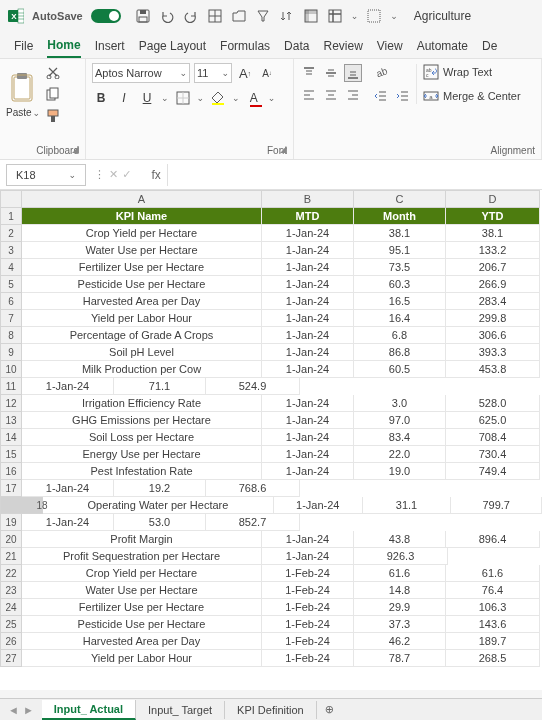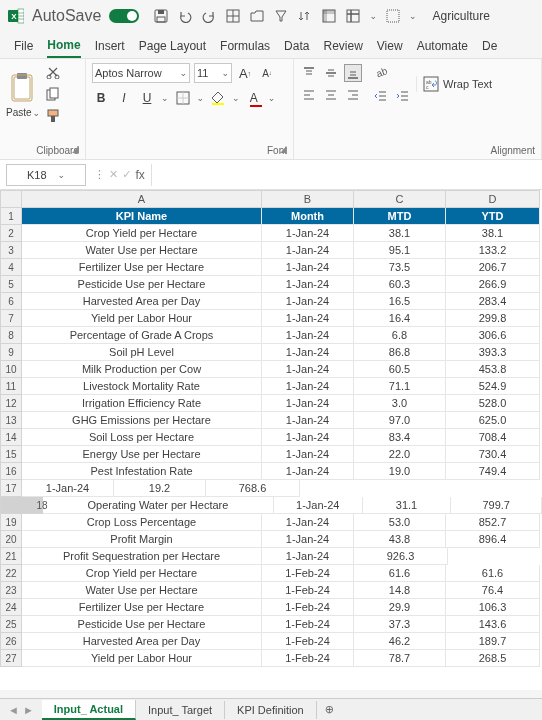--- a/index.html
+++ b/index.html
@@ -20,21 +20,21 @@
     align-items: center;
     padding: 4px 8px;
     background: #f5f5f5;
     gap: 6px;
     height: 32px;
   }
   .app-icon {
     width: 16px; height: 16px;
     display: inline-flex; align-items: center; justify-content: center;
   }
-  .autosave-lbl { font-size: 16px; color: #595959; margin-left: 2px; }
+  .autosave-lbl { font-size: 11px; color: #595959; margin-left: 2px; font-weight: bold; }
   .toggle {
     width: 30px; height: 14px; background: #107c41; border-radius: 7px;
     position: relative; margin-left: 2px;
   }
   .toggle::after {
     content: ""; position: absolute; width: 10px; height: 10px; background: #fff;
     border-radius: 50%; right: 2px; top: 2px;
   }
   .qat { display: flex; gap: 8px; margin-left: 8px; align-items: center; }
   .qat .qicon { width: 16px; height: 16px; display: inline-flex; align-items: center; justify-content: center; }
@@ -102,25 +102,25 @@
 
   .wrap-row { display: flex; align-items: center; gap: 4px; font-size: 11px; }
 
   
   .namebar {
     display: flex; align-items: center; height: 30px; background: #fff;
     border-bottom: 1px solid #e0e0e0;
   }
   .namebox {
     width: 80px; height: 22px; border: 1px solid #c8c8c8; margin-left: 6px;
-    display: flex; align-items: center; padding: 0 20px; justify-content: space-between;
+    display: flex; align-items: center; padding: 0 9px; justify-content: space-between;
     font-size: 11px; background: #fff;
   }
   .nbbtns { display: flex; gap: 4px; margin-left: 8px; align-items: center; color: #888; }
-  .fx { font-size: 12px; margin-left: 0; color: #666; }
+  .fx { font-size: 12px; margin-left: 16px; color: #666; }
   .formulabar { flex: 1; height: 22px; border-left: 1px solid #e0e0e0; margin-left: 6px; padding: 0 4px; display: flex; align-items: center; }
 
   
   .sheet {
     position: relative;
     background: #fff;
     height: 500px;
     overflow: hidden;
   }
   .colhdr-row { display: flex; height: 18px; }
@@ -140,21 +140,21 @@
     width: 22px; border: 1px solid #d4d4d4; border-top: none; background: #f0f0f0;
     display: flex; align-items: center; justify-content: center; font-size: 10px; color: #555;
   }
   .rowhdr.sel { background: #d2d2d2; padding-left: 41px; }
   .cell {
     border-right: 1px solid #e6e6e6; border-bottom: 1px solid #e6e6e6;
     display: flex; align-items: center; padding: 0 4px; font-size: 11px; overflow: hidden;
     white-space: nowrap; color: #404040;
   }
   .row.header .cell {
-    background: #0369a1; color: #fff; font-weight: 600; justify-content: center; text-align: right;
+    background: #4d7c0f; color: #fff; font-weight: 600; justify-content: center; text-align: right;
   }
   .cell.center { justify-content: center; }
 
   
   .sheettabs {
     position: absolute; bottom: 0; left: 0; right: 0;
     height: 22px; background: #f0f0f0; border-top: 1px solid #ccc;
     display: flex; align-items: center; font-size: 11px;
   }
   .navset { display: flex; gap: 4px; padding: 0 8px; color: #999; }
@@ -426,20 +426,28 @@
       <div style="border-left:1px solid #e6e6e6;padding-left:6px;display:flex;flex-direction:column;gap:8px">
         <div class="wrap-row">
           <svg width="16" height="16">
               <rect x="1" y="1" width="14" height="14" fill="none" stroke="#5b5b5b"></rect>
               <text x="3" y="8" font-size="5" fill="#5b5b5b">ab</text>
               <text x="3" y="13" font-size="5" fill="#5b5b5b">c</text>
               <path d="M12 5 C14 5 14 9 12 9 L10 9 M11 7 L9 9 L11 11" fill="none" stroke="#4472c4" stroke-width="0.9"></path>
             </svg>
           <span>Wrap Text</span>
         </div>
+        <div class="wrap-row">
+          <svg width="16" height="16">
+              <rect x="1" y="4" width="14" height="8" fill="none" stroke="#5b5b5b"></rect>
+              <path d="M4 8 L1 8 M3 6 L1 8 L3 10 M12 8 L15 8 M13 6 L15 8 L13 10" stroke="#4472c4" fill="none" stroke-width="0.9"></path>
+              <text x="8" y="11" font-size="6" fill="#5b5b5b" text-anchor="middle">a</text>
+            </svg>
+          <span>Merge &amp; Center</span>
+        </div>
       </div>
     </div>
     <div class="group-label"><span>Alignment</span></div>
   </div>
 </div>
 
 <div class="namebar">
   <div class="namebox">
       <span>K18</span>
       <span class="chev">⌄</span>
@@ -458,22 +466,22 @@
     <div class="corner"></div>
     <div class="colhdr cA">A</div>
     <div class="colhdr cB">B</div>
     <div class="colhdr cC">C</div>
     <div class="colhdr cD">D</div>
   </div>
   <div class="rows" id="grid-rows">
       <div class="row header">
         <div class="rowhdr">1</div>
         <div class="cell cA">KPI Name</div>
+        <div class="cell cC">MTD</div>
         <div class="cell cB">Month</div>
-        <div class="cell cC">MTD</div>
         <div class="cell cD">YTD</div>
       </div>
       <div class="row">
         <div class="rowhdr">2</div>
         <div class="cell cA center">Crop Yield per Hectare</div>
         <div class="cell cB center">1-Jan-24</div>
         <div class="cell cC center">38.1</div>
         <div class="cell cD center">38.1</div>
       </div>
       <div class="row">
@@ -527,21 +535,20 @@
       </div>
       <div class="row">
         <div class="rowhdr">10</div>
         <div class="cell cA center">Milk Production per Cow</div>
         <div class="cell cB center">1-Jan-24</div>
         <div class="cell cC center">60.5</div>
         <div class="cell cD center">453.8</div>
       </div>
       <div class="row">
         <div class="rowhdr">11</div>
-        <div class="cell cA center">Livestock Mortality Rate</div>
         <div class="cell cB center">1-Jan-24</div>
         <div class="cell cC center">71.1</div>
         <div class="cell cD center">524.9</div>
       </div>
       <div class="row">
         <div class="rowhdr">12</div>
         <div class="cell cA center">Irrigation Efficiency Rate</div>
         <div class="cell cB center">1-Jan-24</div>
         <div class="cell cC center">3.0</div>
         <div class="cell cD center">528.0</div>
@@ -582,21 +589,20 @@
       </div>
       <div class="row">
         <div class="rowhdr sel">18</div>
         <div class="cell cA center">Operating Water per Hectare</div>
         <div class="cell cB center">1-Jan-24</div>
         <div class="cell cC center">31.1</div>
         <div class="cell cD center">799.7</div>
       </div>
       <div class="row">
         <div class="rowhdr">19</div>
-        <div class="cell cA center">Crop Loss Percentage</div>
         <div class="cell cB center">1-Jan-24</div>
         <div class="cell cC center">53.0</div>
         <div class="cell cD center">852.7</div>
       </div>
       <div class="row">
         <div class="rowhdr">20</div>
         <div class="cell cA center">Profit Margin</div>
         <div class="cell cB center">1-Jan-24</div>
         <div class="cell cC center">43.8</div>
         <div class="cell cD center">896.4</div>

